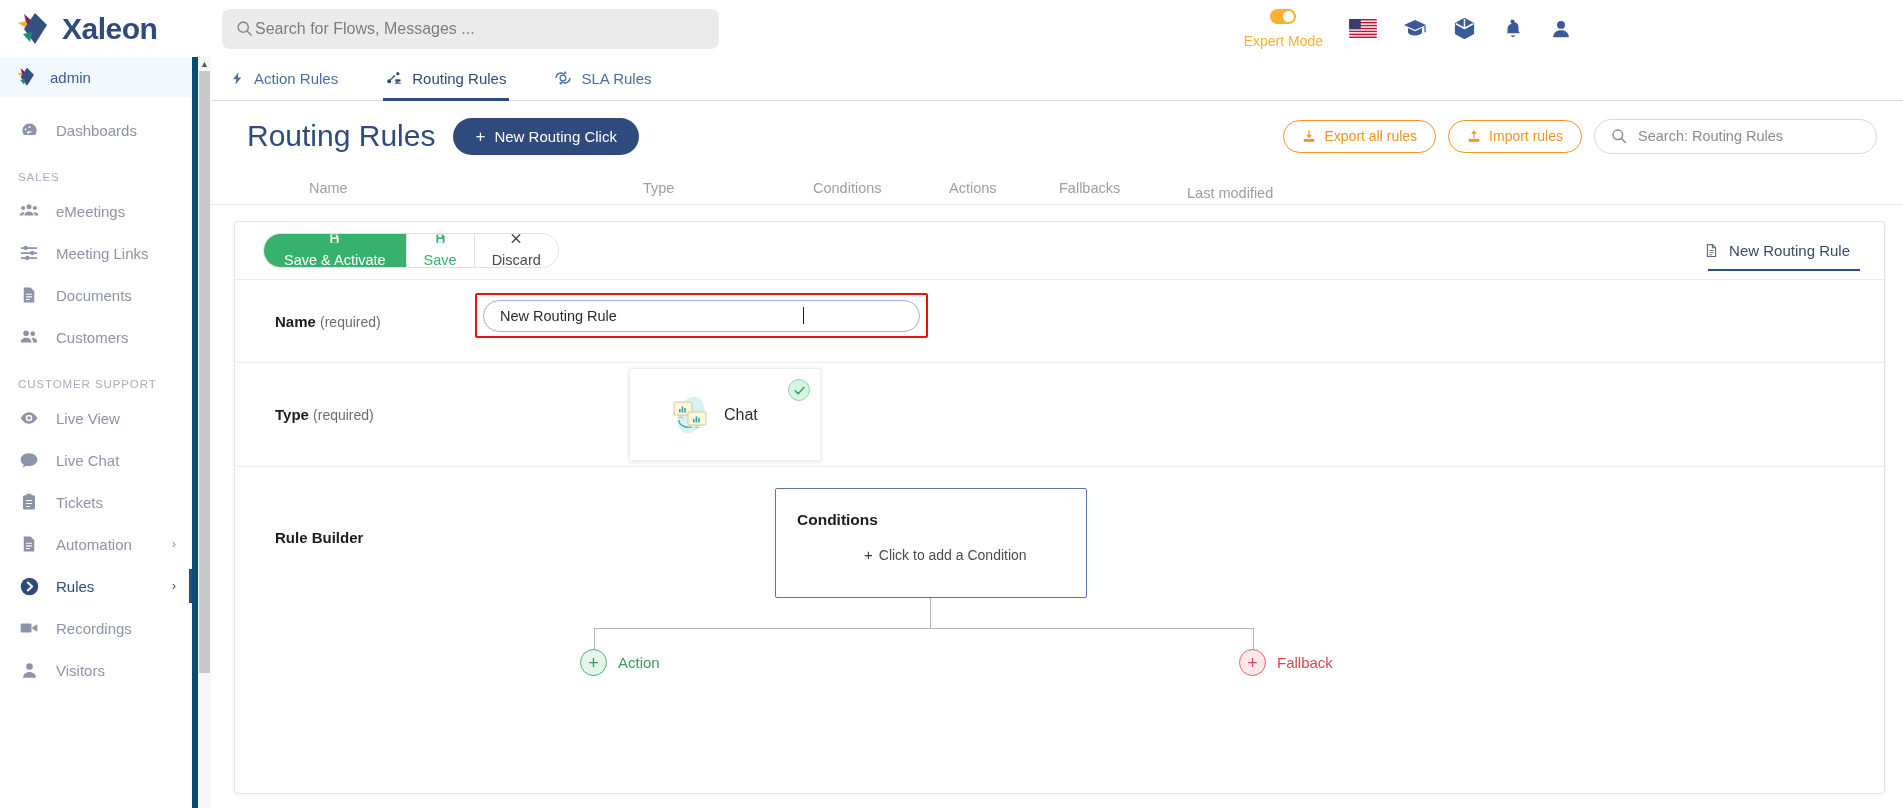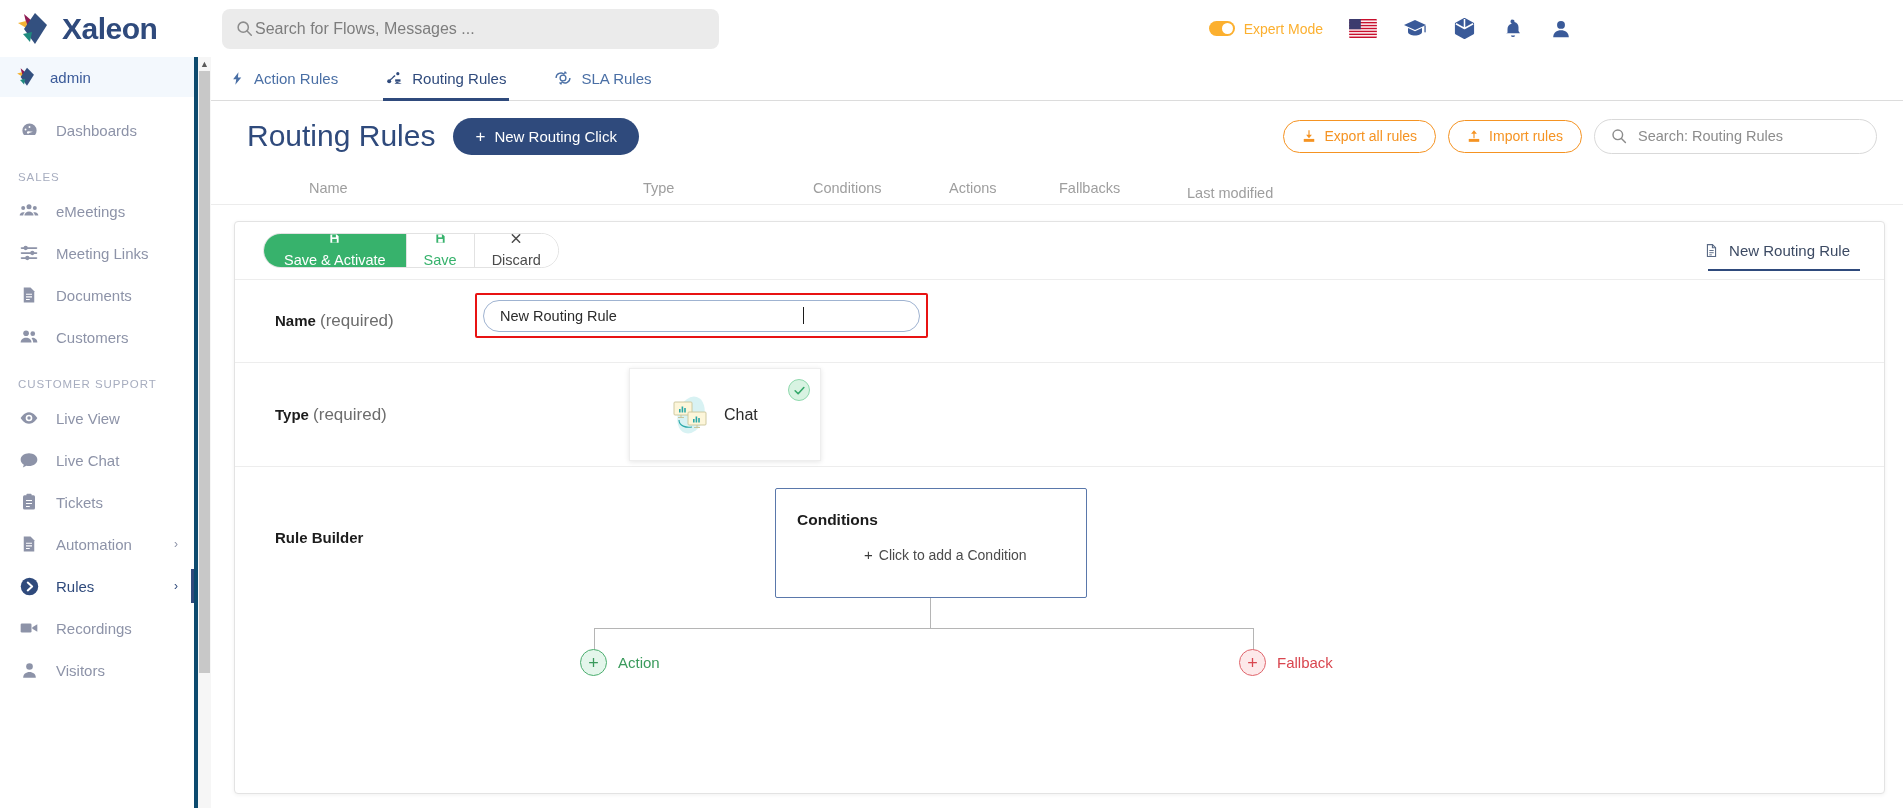--- a/index.html
+++ b/index.html
@@ -31,37 +31,37 @@
     margin-left: 24px; width: 497px; height: 40px;
     background: #ebebeb; border-radius: 8px;
     display: flex; align-items: center; padding: 0 14px; gap: 2px;
   }
   .global-search svg { flex: none; }
   .global-search .ph { color: #7d7d7d; font-size: 16px; }
   .topbar-right {
     margin-left: auto; display: flex; align-items: center;
     gap: 26px; padding-right: 30px;
   }
-  .expert-mode { display: flex; align-items: center; gap: 9px; }
+  .expert-mode { display: flex; align-items: center; gap: 9px; flex-direction: column; }
   .toggle {
     width: 26px; height: 15px; border-radius: 8px; background: #fcb02f;
     position: relative; flex: none;
   }
   .toggle::after {
     content: ""; position: absolute; right: 2px; top: 2px;
     width: 11px; height: 11px; border-radius: 50%; background: #fff;
   }
   .expert-label { color: #fcb02f; font-size: 14px; }
   .flag { width: 28px; height: 19px; flex: none; border-radius: 1px; }
   .hicon { color: #3a5a99; display: flex; align-items: center; }
 
   
   .sidebar {
     position: absolute; top: 57px; left: 0; width: 198px; height: 751px;
-    background: #ffffff; border-right: 4px solid #0c4a6e;
+    background: #ffffff; border-right: 6px solid #0c4a6e;
     overflow: hidden; z-index: 20;
   }
   .sb-user {
     height: 40px; background: #f3f8fd; display: flex; align-items: center;
     padding-left: 16px; gap: 12px;
   }
   .sb-user-logo { width: 22px; height: 20px; flex: none; }
   .sb-user-name { color: #3a5a99; font-size: 15px; }
   .sb-list { padding-top: 12px; }
   .sb-item {
@@ -194,21 +194,21 @@
   
   .form-row {
     display: flex; align-items: center; padding: 0 40px 0 40px;
     position: relative;
   }
   .row-name { height: 82px; }
   .row-label {
     width: 228px; flex: none; font-size: 15px; color: #1c1c1c;
   }
   .row-label b { font-weight: bold; }
-  .row-label .req { color: #6d6d6d; font-size: 17px; font-weight: normal; }
+  .row-label .req { color: #6d6d6d; font-size: 14px; font-weight: normal; }
   .name-highlight {
     position: absolute; left: 240px; top: 13px;
     width: 453px; height: 45px; border: 2px solid #e81313;
     border-radius: 2px; pointer-events: none;
   }
   .name-input {
     position: absolute; left: 248px; top: 20px;
     width: 437px; height: 32px;
     border: 1px solid #9fb3d1; border-radius: 17px;
     background: #ffffff; padding: 0 16px;

